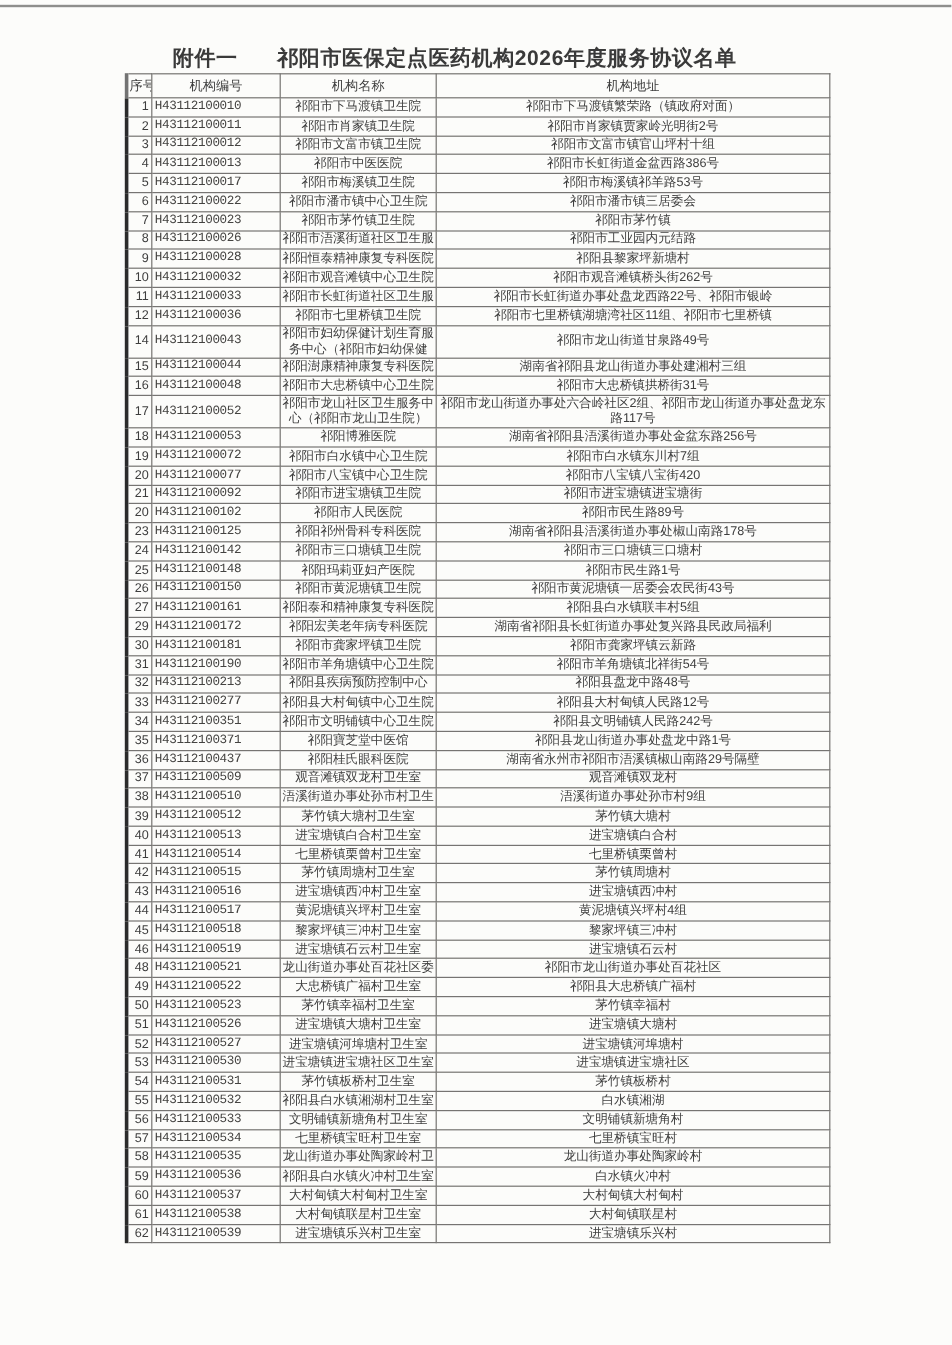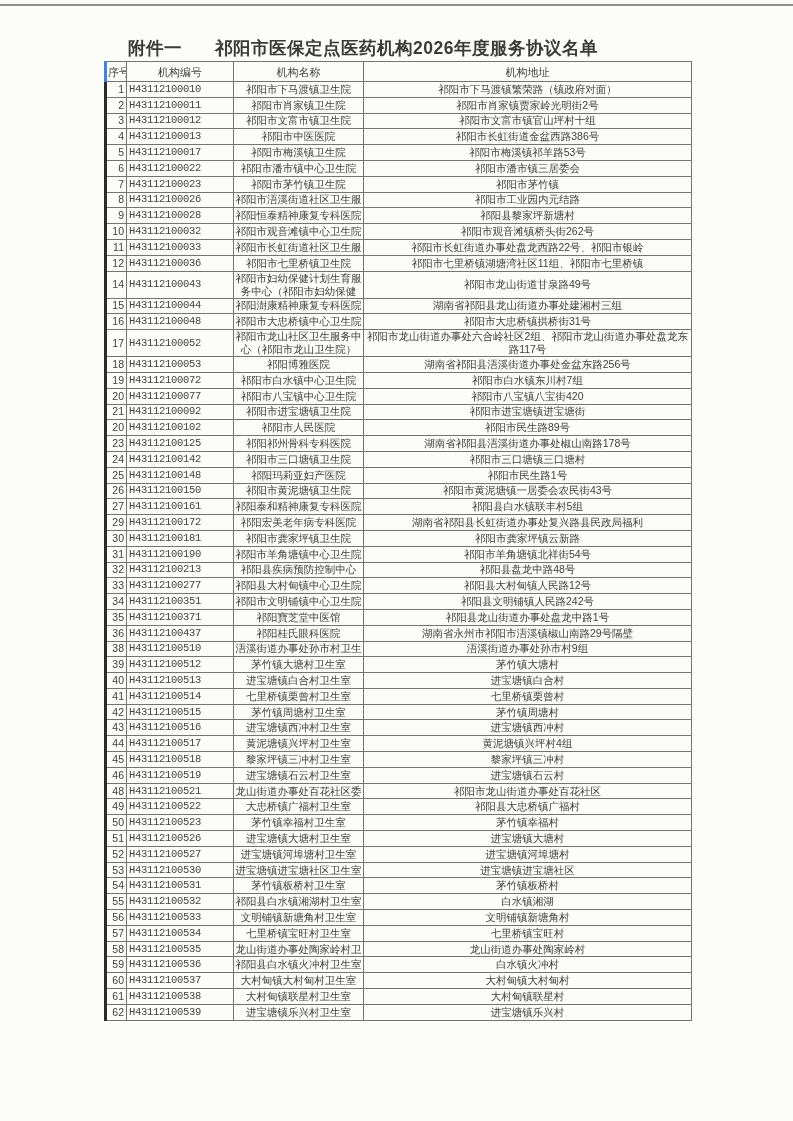--- a/index.html
+++ b/index.html
@@ -10,21 +10,21 @@
   }
   .page{
     position:relative;width:793px;height:1121px;
     background:#fcfcfa;overflow:hidden;
   }
   .scan-edge{
     position:absolute;top:4px;left:0;width:793px;height:2px;
     background:#8e8e8c;
   }
   .title-row{
-    position:absolute;top:36px;left:128px;
+    position:absolute;top:36px;left:144px;
     white-space:nowrap;
     font-size:17.5px;font-weight:700;color:#3a3a3a;
     letter-spacing:0.5px;
   }
   .attach-label{margin-right:33px;}
   table.inst{
     position:absolute;top:61px;left:104px;
     width:586px;table-layout:fixed;border-collapse:collapse;
     background:transparent;
   }
@@ -51,21 +51,21 @@
     text-align:right;padding-right:2px;
     border-left:3px solid #2b2b2b; 
     font-size:10.5px;
   }
   td.col-code{
     text-align:left;padding-left:2px;
     font-family:"Liberation Mono", monospace;
     font-size:10.5px;letter-spacing:-0.3px;color:#444341;
     white-space:nowrap;
   }
-  th.h-no{border-left:3px solid #3b82f6;}
+  th.h-no{border-left:3px solid #737373;}
 </style>
 </head>
 <body>
 
 <div class="page">
   <div class="scan-edge"></div>
 
   <div class="title-row">
     <span class="attach-label">附件一</span><span>祁阳市医保定点医药机构2026年度服务协议名单</span>
   </div>
@@ -284,20 +284,26 @@
           <td class="col-name">祁阳寶芝堂中医馆</td>
           <td class="col-addr">祁阳县龙山街道办事处盘龙中路1号</td>
         </tr>
         <tr>
           <td class="col-no">36</td>
           <td class="col-code">H43112100437</td>
           <td class="col-name">祁阳桂氏眼科医院</td>
           <td class="col-addr">湖南省永州市祁阳市浯溪镇椒山南路29号隔壁</td>
         </tr>
         <tr>
+          <td class="col-no">37</td>
+          <td class="col-code">H43112100509</td>
+          <td class="col-name">观音滩镇双龙村卫生室</td>
+          <td class="col-addr">观音滩镇双龙村</td>
+        </tr>
+        <tr>
           <td class="col-no">38</td>
           <td class="col-code">H43112100510</td>
           <td class="col-name">浯溪街道办事处孙市村卫生</td>
           <td class="col-addr">浯溪街道办事处孙市村9组</td>
         </tr>
         <tr>
           <td class="col-no">39</td>
           <td class="col-code">H43112100512</td>
           <td class="col-name">茅竹镇大塘村卫生室</td>
           <td class="col-addr">茅竹镇大塘村</td>

